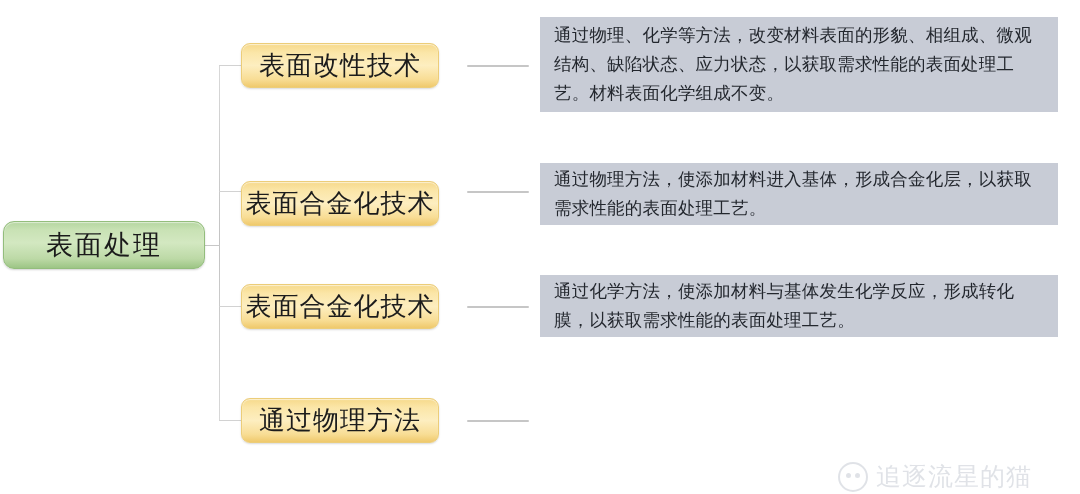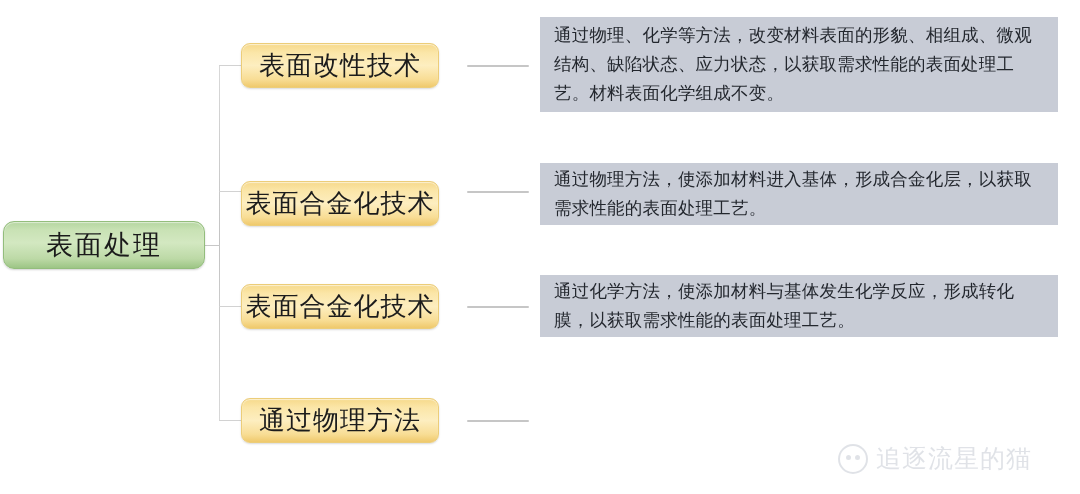--- a/index.html
+++ b/index.html
@@ -125,21 +125,21 @@
     color: #23272e;
     letter-spacing: 0.2px;
     text-align: left;
     font-family: "Liberation Serif", "DejaVu Serif", serif;
   }
 
   
   .watermark {
     position: absolute;
     left: 838px;
-    top: 442px;
+    top: 460px;
     display: flex;
     align-items: center;
     gap: 8px;
     opacity: 0.30;
     pointer-events: none;
   }
   .wm-logo {
     width: 30px;
     height: 30px;
     border-radius: 50%;

